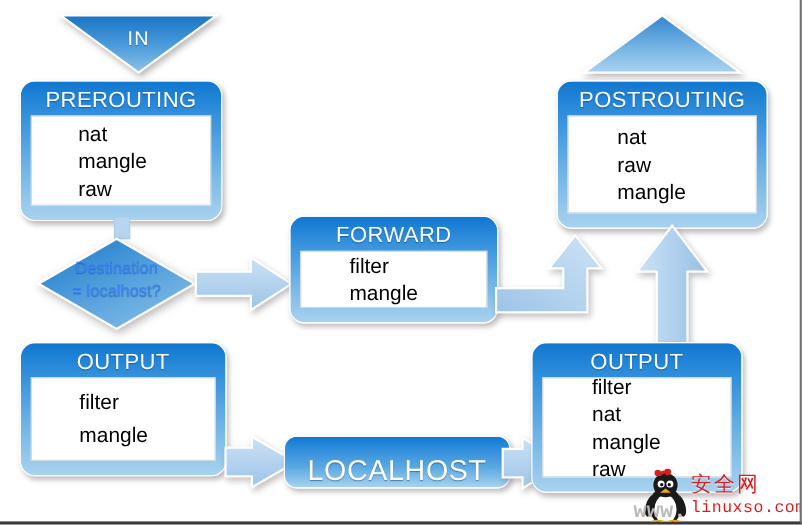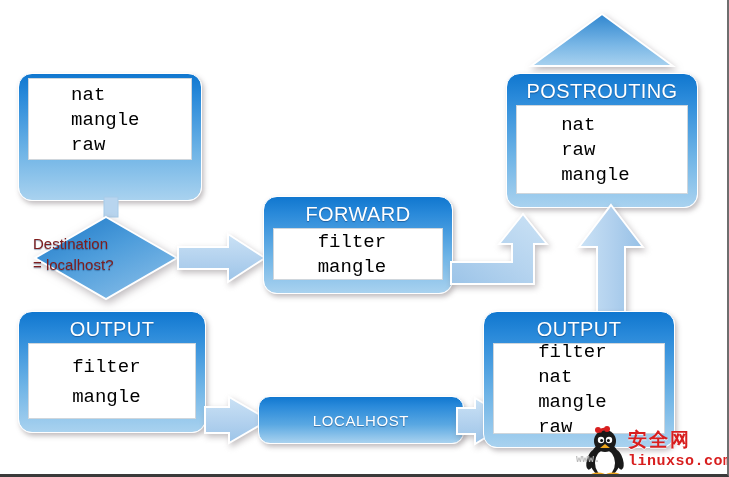--- a/index.html
+++ b/index.html
@@ -37,103 +37,117 @@
   .chain-body{
     background:#ffffff;
     border:1px solid #cfd6dc;
     box-sizing:border-box;
     height:calc(100% - 31px);
     padding:2px 0 0 0;
     display:flex;
     flex-direction:column;
     justify-content:center;
   }
-  .chain-body ul{margin:0;padding:0;list-style:none;font-family:Liberation Mono, monospace;}
+  .chain-body ul{margin:0;padding:0;list-style:none;}
   .chain-body li{
     color:#000;
     font-size:19px;
     line-height:25px;
     padding-left:26%;
     white-space:nowrap;
   }
   .chain.pad-body .chain-body li{line-height:30px;}
 
   
   .plainbox{
     position:absolute;
     border-radius:12px;
     background:linear-gradient(to bottom,#1077cf 0%,#2a8ada 20%,#5aa8e2 60%,#a9d2ef 100%);
     box-shadow:2px 3px 5px rgba(120,110,115,.45);
     border:1px solid #ffffff;
     box-sizing:border-box;
-    display:flex;align-items:center;justify-content:center;
-    color:#fff;font-size:15px;letter-spacing:.6px;
+    display:flex;align-items:flex-end;justify-content:center;
+    color:#fff;font-size:26px;letter-spacing:.6px;
     text-shadow:0 1px 1px rgba(0,40,90,.45);
   }
 
   
   .tri{position:absolute;}
   .tri svg{display:block;overflow:visible;}
   .tri .lbl{
     position:absolute;left:0;right:0;text-align:center;
     color:#ffffff;font-size:18px;letter-spacing:1px;
     text-shadow:0 1px 1px rgba(0,40,90,.4);
     pointer-events:none;
   }
 
   
   .diamond{position:absolute;}
   .diamond svg{display:block;overflow:visible;}
   .diamond .dlbl{
     position:absolute;left:0;right:0;top:18px;
-    color:#7f1d1d;font-size:15px;line-height:21px;
+    text-align:center;color:#3b82f6;font-size:15px;line-height:21px;
     text-shadow:0 1px 1px rgba(0,40,90,.4);
     pointer-events:none;
   }
 
   
   .arrow{position:absolute;}
   .arrow svg{display:block;overflow:visible;}
 
   
   .watermark{position:absolute;pointer-events:none;}
   .wm-text{
     position:absolute;
     color:#d81f1f;
-    font-weight:bold;
+    font-weight:normal;
     white-space:nowrap;
     text-shadow:0 1px 0 rgba(255,255,255,.8);
   }
   .wm-cn{font-size:19px;letter-spacing:2px;}
   .wm-url{font-size:15px;font-family:"Liberation Mono","DejaVu Sans Mono",monospace;letter-spacing:.5px;}
   .wm-www{
-    position:absolute;color:#b9b9b9;font-weight:bold;font-size:10px;
+    position:absolute;color:#b9b9b9;font-weight:bold;font-size:20px;
     font-family:"Liberation Mono","DejaVu Sans Mono",monospace;
   }
 </style>
 </head>
 <body>
 
 <div id="canvas">
 
+  <div class="tri" style="left:52px;top:12px;width:148px;height:56px;">
+    <svg width="148" height="56" viewBox="0 0 148 56">
+      <defs>
+        <linearGradient id="gTriIn" x1="0" y1="0" x2="0" y2="1">
+          <stop offset="0%" stop-color="#1974c4"></stop>
+          <stop offset="55%" stop-color="#4e9ddb"></stop>
+          <stop offset="100%" stop-color="#8fc2e9"></stop>
+        </linearGradient>
+      </defs>
+      <polygon points="3,2 145,2 74,54" fill="url(#gTriIn)" stroke="#ffffff" stroke-width="2" style="filter:drop-shadow(2px 3px 3px rgba(120,110,115,.5))"></polygon>
+    </svg>
+    <div class="lbl" style="top:13px;">IN</div>
+  </div>
 
   <div class="tri" style="left:528px;top:12px;width:148px;height:56px;">
     <svg width="148" height="56" viewBox="0 0 148 56">
       <defs>
         <linearGradient id="gTriOut" x1="0" y1="0" x2="0" y2="1">
           <stop offset="0%" stop-color="#2f86cf"></stop>
           <stop offset="60%" stop-color="#7ab7e6"></stop>
           <stop offset="100%" stop-color="#a9d2ef"></stop>
         </linearGradient>
       </defs>
       <polygon points="74,2 145,54 3,54" fill="url(#gTriOut)" stroke="#ffffff" stroke-width="2" style="filter:drop-shadow(2px 3px 3px rgba(120,110,115,.5))"></polygon>
     </svg>
   </div>
 
   <div class="chain" style="left:18px;top:73px;width:184px;height:128px;">
+    <div class="chain-title">PREROUTING</div>
     <div class="chain-body">
       <ul>
         <li>nat</li>
         <li>mangle</li>
         <li>raw</li>
       </ul>
     </div>
   </div>
 
   <div class="chain" style="left:506px;top:73px;width:192px;height:135px;">

